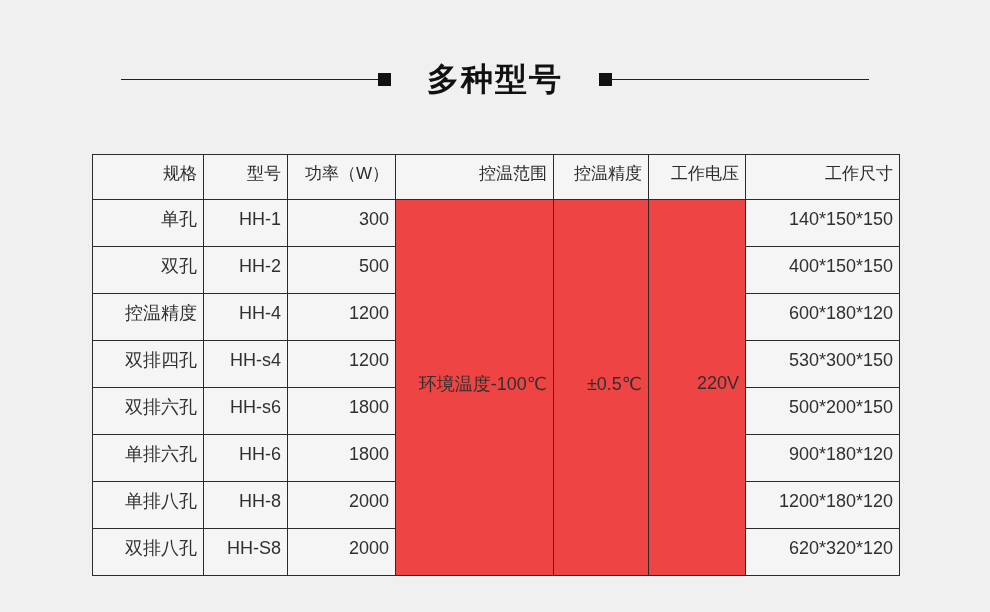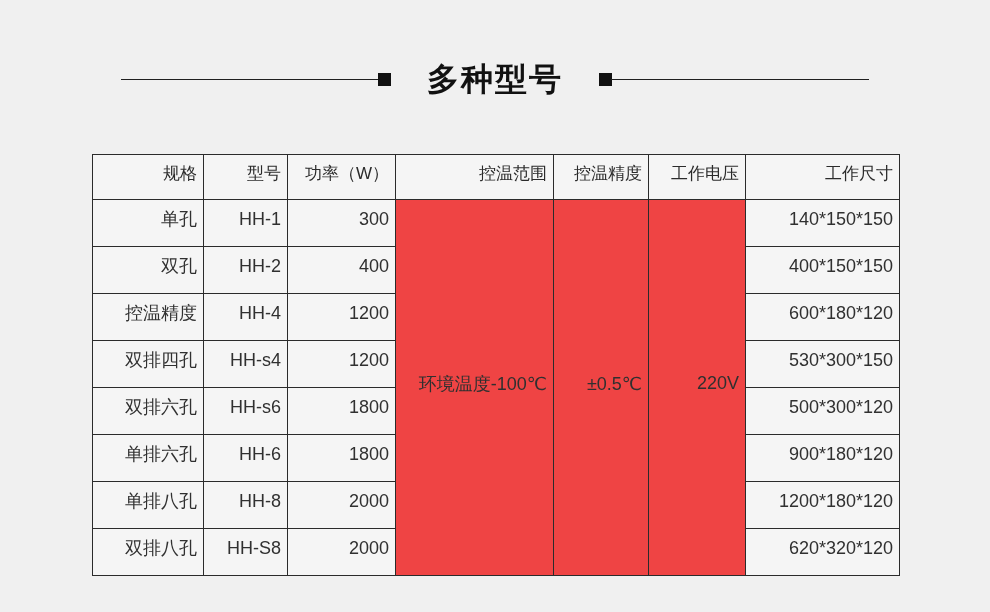--- a/index.html
+++ b/index.html
@@ -107,40 +107,40 @@
         <td>HH-1</td>
         <td>300</td>
         <td class="merged-cell" rowspan="8">环境温度-100℃</td>
         <td class="merged-cell" rowspan="8">±0.5℃</td>
         <td class="merged-cell" rowspan="8">220V</td>
         <td>140*150*150</td>
       </tr>
       <tr>
         <td class="spec-cell">双孔</td>
         <td>HH-2</td>
-        <td>400</td>
+        <td>500</td>
         <td>400*150*150</td>
       </tr>
       <tr>
         <td class="spec-cell">控温精度</td>
         <td>HH-4</td>
         <td>1200</td>
         <td>600*180*120</td>
       </tr>
       <tr>
         <td class="spec-cell">双排四孔</td>
         <td>HH-s4</td>
         <td>1200</td>
         <td>530*300*150</td>
       </tr>
       <tr>
         <td class="spec-cell">双排六孔</td>
         <td>HH-s6</td>
         <td>1800</td>
-        <td>500*300*120</td>
+        <td>500*200*150</td>
       </tr>
       <tr>
         <td class="spec-cell">单排六孔</td>
         <td>HH-6</td>
         <td>1800</td>
         <td>900*180*120</td>
       </tr>
       <tr>
         <td class="spec-cell">单排八孔</td>
         <td>HH-8</td>

